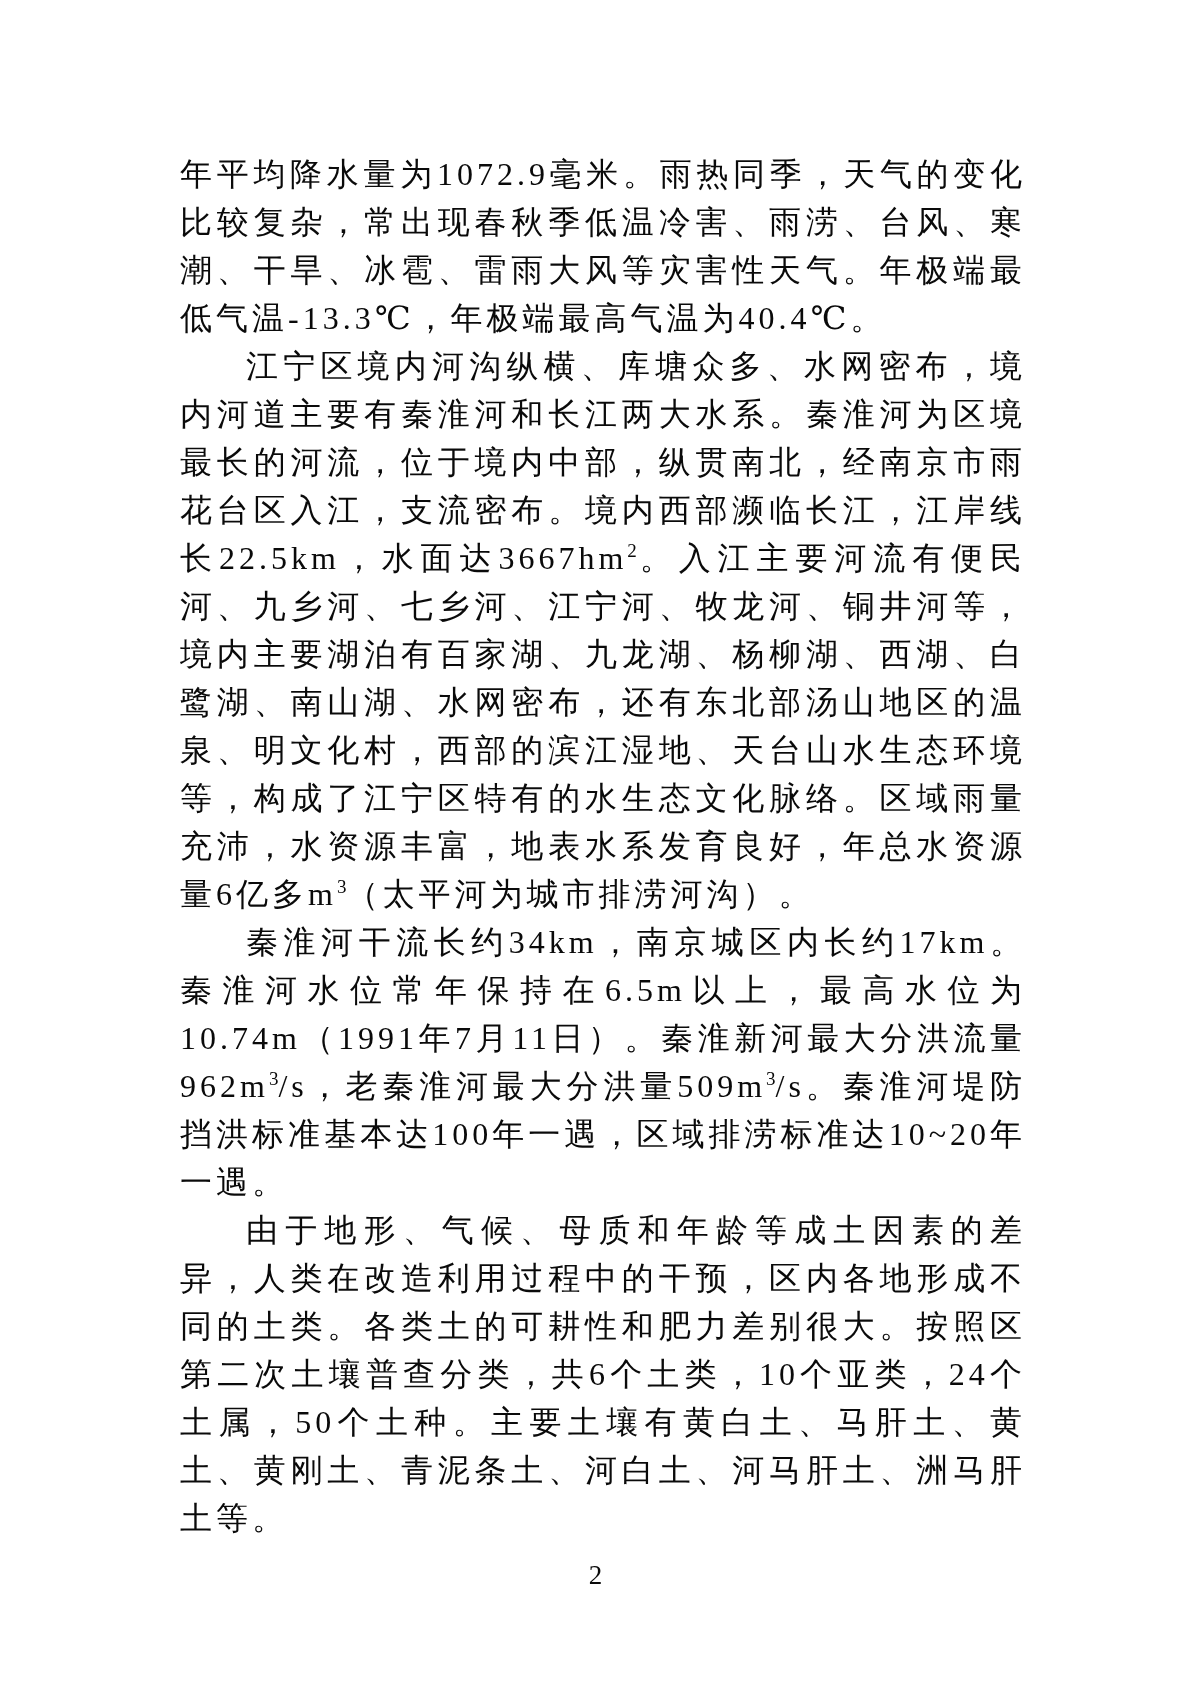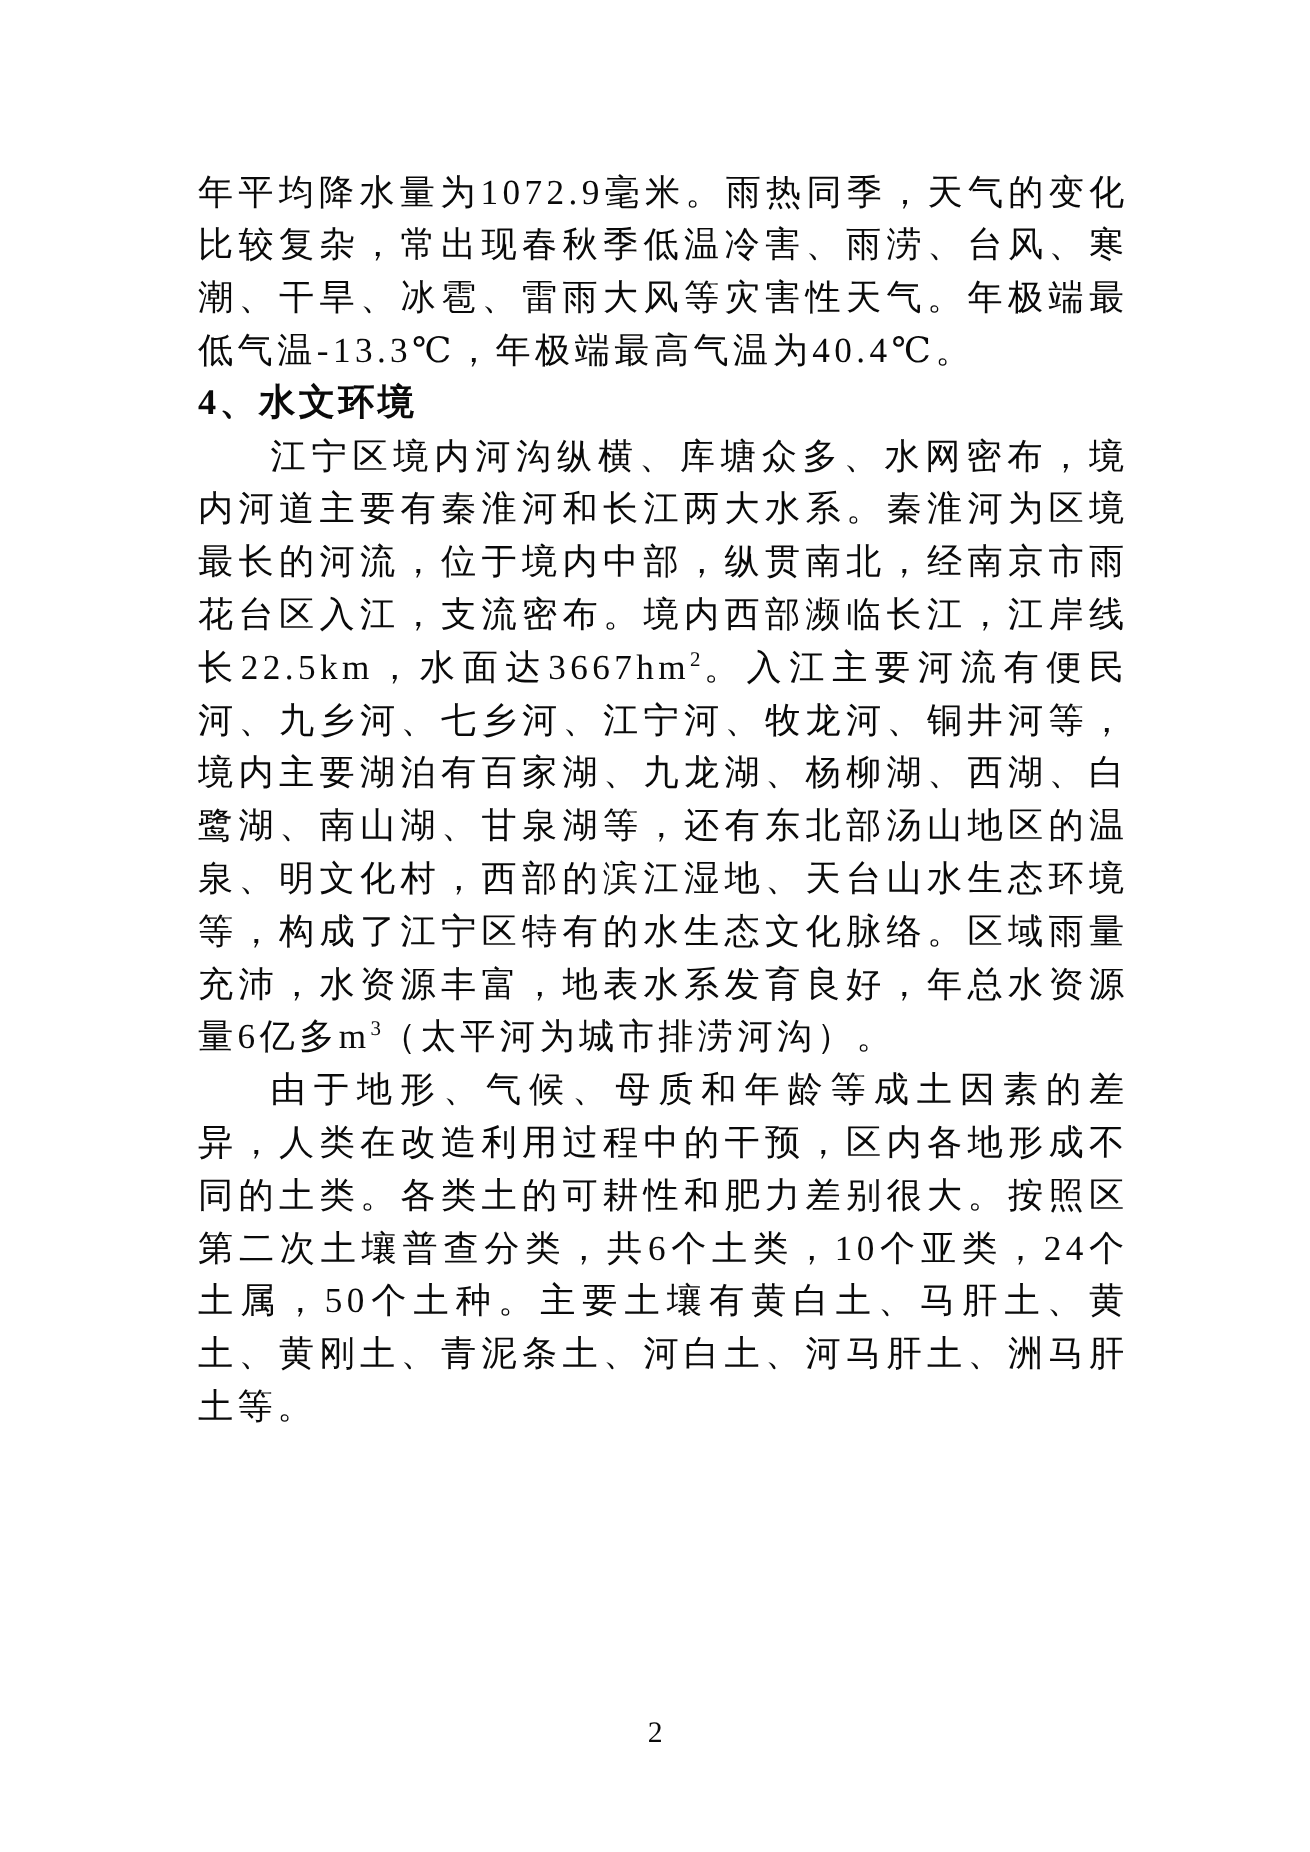--- a/index.html
+++ b/index.html
@@ -65,24 +65,24 @@
 </style>
 </head>
 <body>
 
 <div class="page">
 
   <div class="content">
 
     <p class="no-indent">年平均降水量为1072.9毫米。雨热同季，天气的变化比较复杂，常出现春秋季低温冷害、雨涝、台风、寒潮、干旱、冰雹、雷雨大风等灾害性天气。年极端最低气温-13.3℃，年极端最高气温为40.4℃。</p>
 
-    <h2>4、水文环境</h2>
 
-    <p><span>江宁区境内河沟纵横、库塘众多、水网密布，境内河道主要有秦淮河和长江两大水系。秦淮河为区境最长的河流，位于境内中部，纵贯南北，经南京市雨花台区入江，支流密布。境内西部濒临长江，江岸线长22.5km，水面达3667hm</span><sup>2</sup><span>。入江主要河流有便民河、九乡河、七乡河、江宁河、牧龙河、铜井河等，境内主要湖泊有百家湖、九龙湖、杨柳湖、西湖、白鹭湖、南山湖、甘泉湖等，还有东北部汤山地区的温泉、明文化村，西部的滨江湿地、天台山水生态环境等，构成了江宁区特有的水生态文化脉络。区域雨量充沛，水资源丰富，地表水系发育良好，年总水资源量6亿多m</span><sup>3</sup><span>（太平河为城市排涝河沟）。</span></p>
+    <p><span>江宁区境内河沟纵横、库塘众多、水网密布，境内河道主要有秦淮河和长江两大水系。秦淮河为区境最长的河流，位于境内中部，纵贯南北，经南京市雨花台区入江，支流密布。境内西部濒临长江，江岸线长22.5km，水面达3667hm</span><sup>2</sup><span>。入江主要河流有便民河、九乡河、七乡河、江宁河、牧龙河、铜井河等，境内主要湖泊有百家湖、九龙湖、杨柳湖、西湖、白鹭湖、南山湖、水网密布，还有东北部汤山地区的温泉、明文化村，西部的滨江湿地、天台山水生态环境等，构成了江宁区特有的水生态文化脉络。区域雨量充沛，水资源丰富，地表水系发育良好，年总水资源量6亿多m</span><sup>3</sup><span>（太平河为城市排涝河沟）。</span></p>
 
+    <p><span>秦淮河干流长约34km，南京城区内长约17km。秦淮河水位常年保持在6.5m以上，最高水位为10.74m（1991年7月11日）。秦淮新河最大分洪流量962m</span><sup>3</sup><span>/s，老秦淮河最大分洪量509m</span><sup>3</sup><span>/s。秦淮河堤防挡洪标准基本达100年一遇，区域排涝标准达10~20年一遇。</span></p>
 
 
 
     <p>由于地形、气候、母质和年龄等成土因素的差异，人类在改造利用过程中的干预，区内各地形成不同的土类。各类土的可耕性和肥力差别很大。按照区第二次土壤普查分类，共6个土类，10个亚类，24个土属，50个土种。主要土壤有黄白土、马肝土、黄土、黄刚土、青泥条土、河白土、河马肝土、洲马肝土等。</p>
 
   </div>
 
   <div class="page-number">2</div>
 
 </div>

